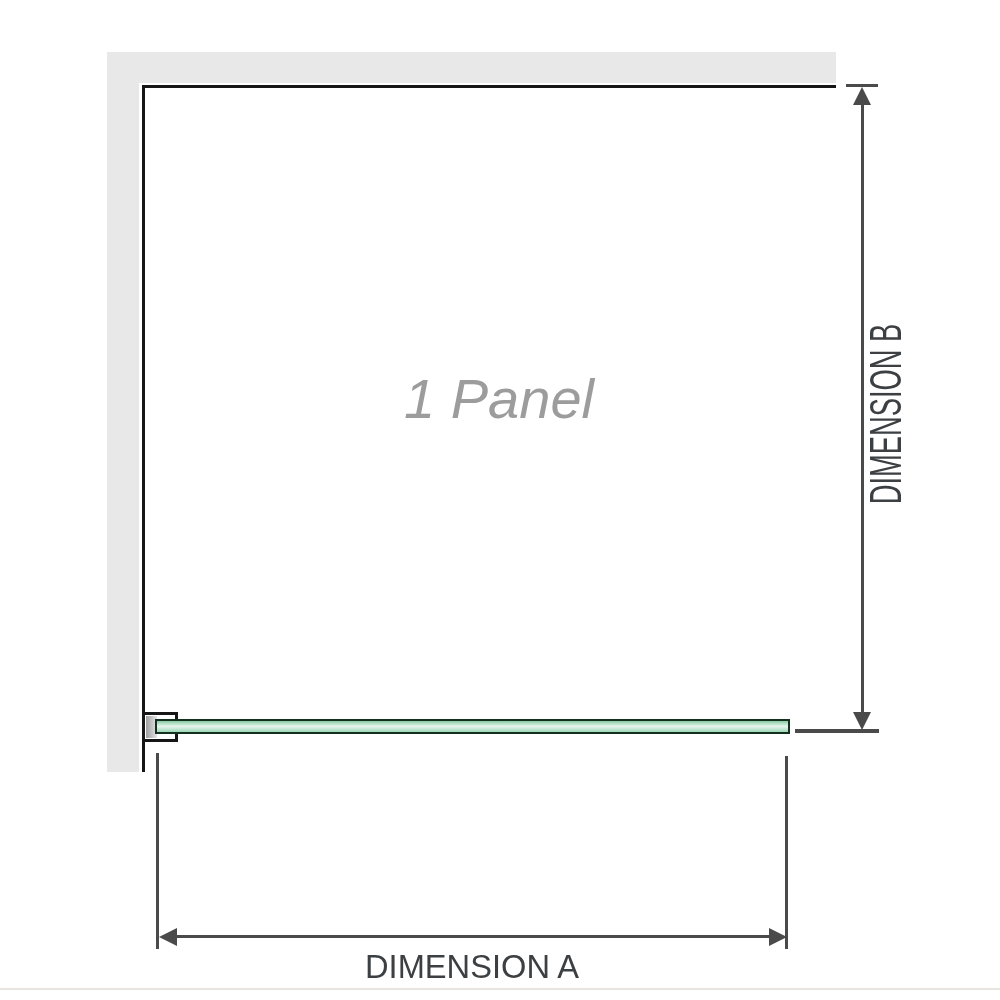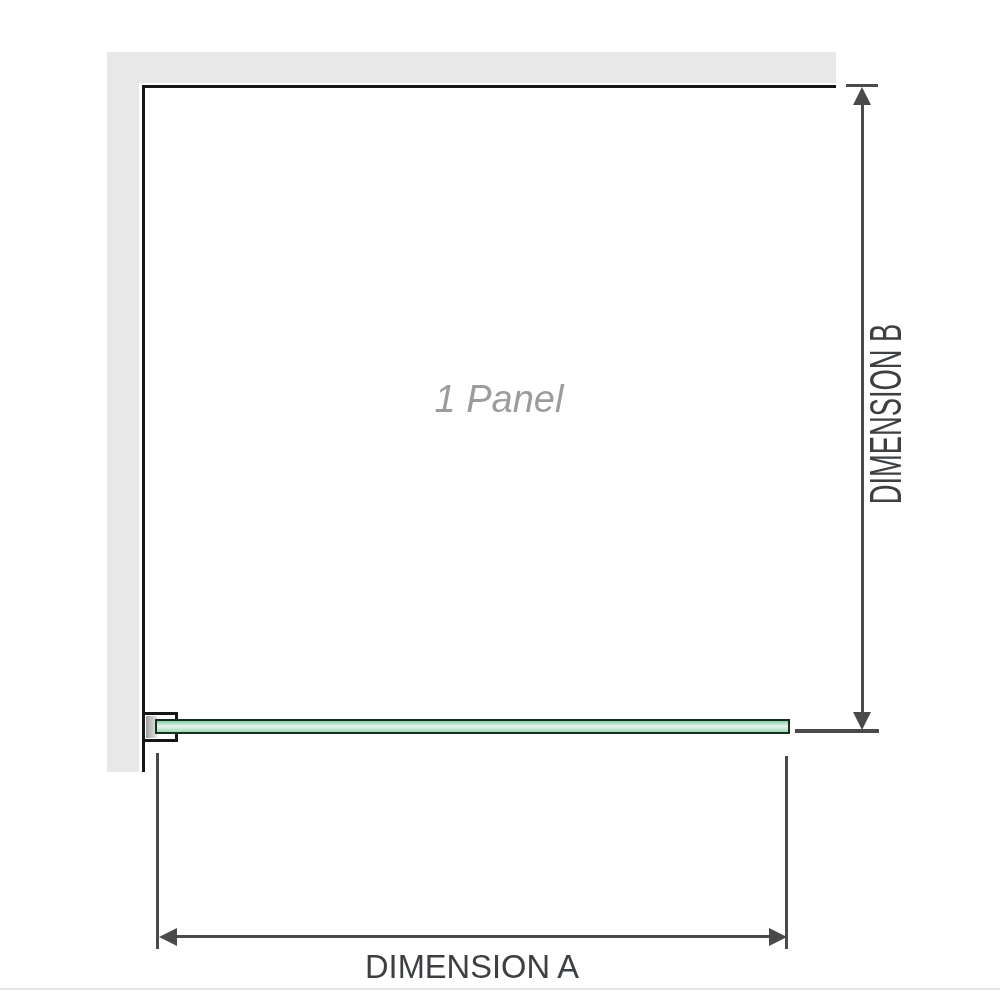--- a/index.html
+++ b/index.html
@@ -17,21 +17,21 @@
   
   .wall-top{left:107px;top:52px;width:729px;height:31px;background:var(--wall);}
   .wall-left{left:107px;top:52px;width:32px;height:720px;background:var(--wall);}
 
   
   .panel-outline{left:142px;top:85px;width:694px;height:687px;box-sizing:border-box;
     border-top:3px solid var(--outline);border-left:3px solid var(--outline);}
 
   
   .panel-label{left:349px;top:374px;width:300px;text-align:center;
-    font-style:italic;font-size:38px;line-height:50px;color:var(--panel-label-text);}
+    font-style:italic;font-size:56px;line-height:50px;color:var(--panel-label-text);}
 
   
   .glass-panel{left:155px;top:719px;width:635px;height:15px;box-sizing:border-box;
     border:2px solid var(--glass-border);
     background:linear-gradient(to bottom,var(--glass-fill-dark) 0%,var(--glass-fill-light) 48%,var(--glass-fill-mid) 100%);
     z-index:3;}
 
   
   .wall-bracket{left:142px;top:712px;width:36px;height:30px;box-sizing:border-box;
     border:3px solid var(--outline);background:#fff;z-index:2;}

